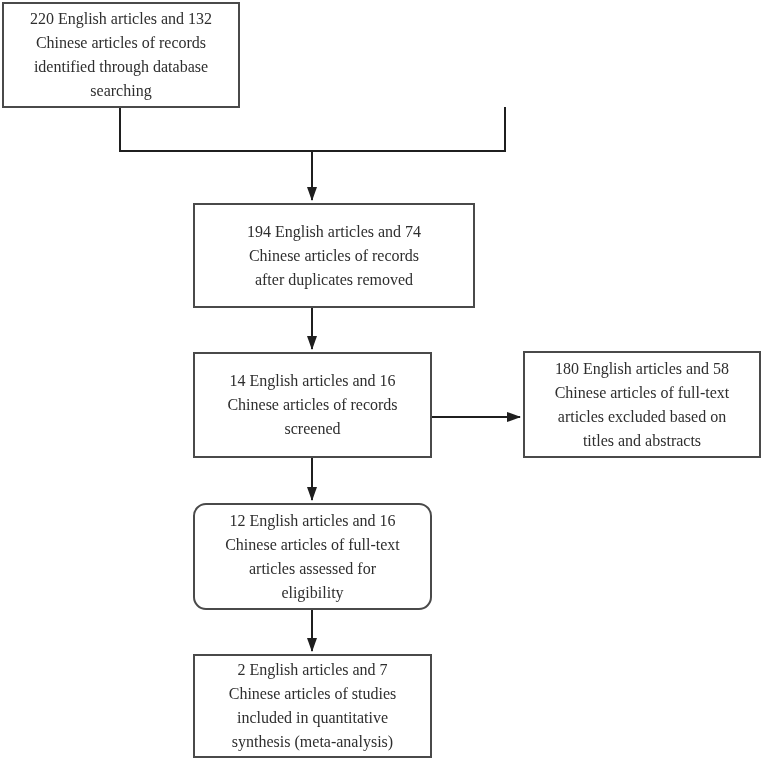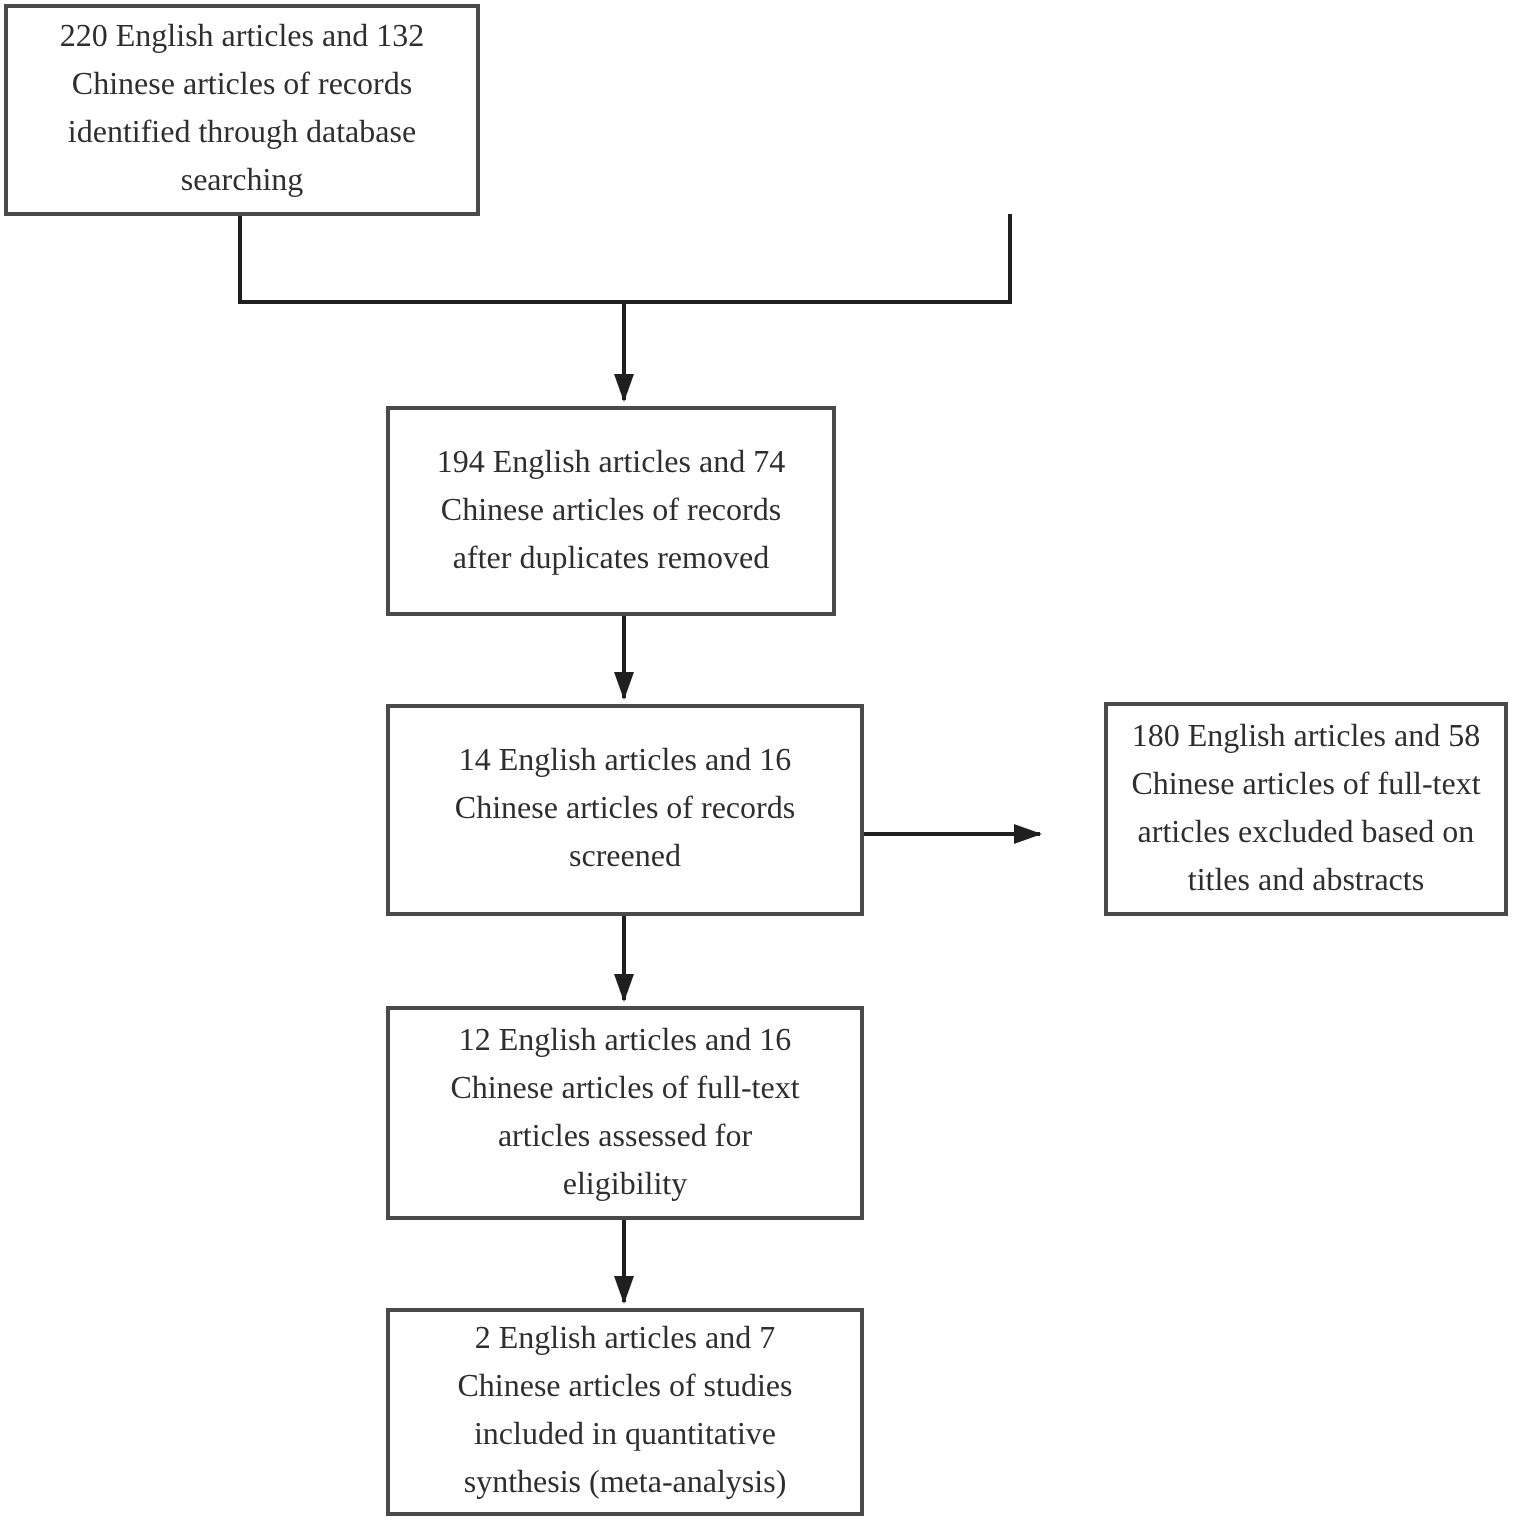--- a/index.html
+++ b/index.html
@@ -33,24 +33,24 @@
     justify-content: center;
     text-align: center;
     font-size: 16px;
     line-height: 24px;
     color: #2e2e2e;
     white-space: pre-line;
     padding: 4px 6px;
   }
   .box-identified-database { left: 2px;   top: 2px;   width: 238px; height: 106px; }
   .box-identified-other    { left: 386px; top: 3px;   width: 239px; height: 105px; }
-  .box-after-duplicates    { left: 193px; top: 203px; width: 225px; height: 105px; }
+  .box-after-duplicates    { left: 193px; top: 203px; width: 282px; height: 105px; }
   .box-screened            { left: 193px; top: 352px; width: 239px; height: 106px; }
-  .box-excluded            { left: 552px; top: 351px; width: 202px; height: 107px; }
-  .box-assessed            { left: 193px; top: 503px; width: 239px; height: 107px; }
+  .box-excluded            { left: 523px; top: 351px; width: 238px; height: 107px; }
+  .box-assessed            { left: 193px; top: 503px; width: 239px; height: 107px; border-radius: 13px; }
   .box-included            { left: 193px; top: 654px; width: 239px; height: 104px; }
 </style>
 </head>
 <body>
 
 <div class="canvas">
 
   <svg class="connectors" width="762" height="761" viewBox="0 0 762 761" xmlns="http://www.w3.org/2000/svg">
     <defs>
       <marker id="ah" markerUnits="userSpaceOnUse" markerWidth="14" markerHeight="12" refX="13" refY="5" orient="auto">

